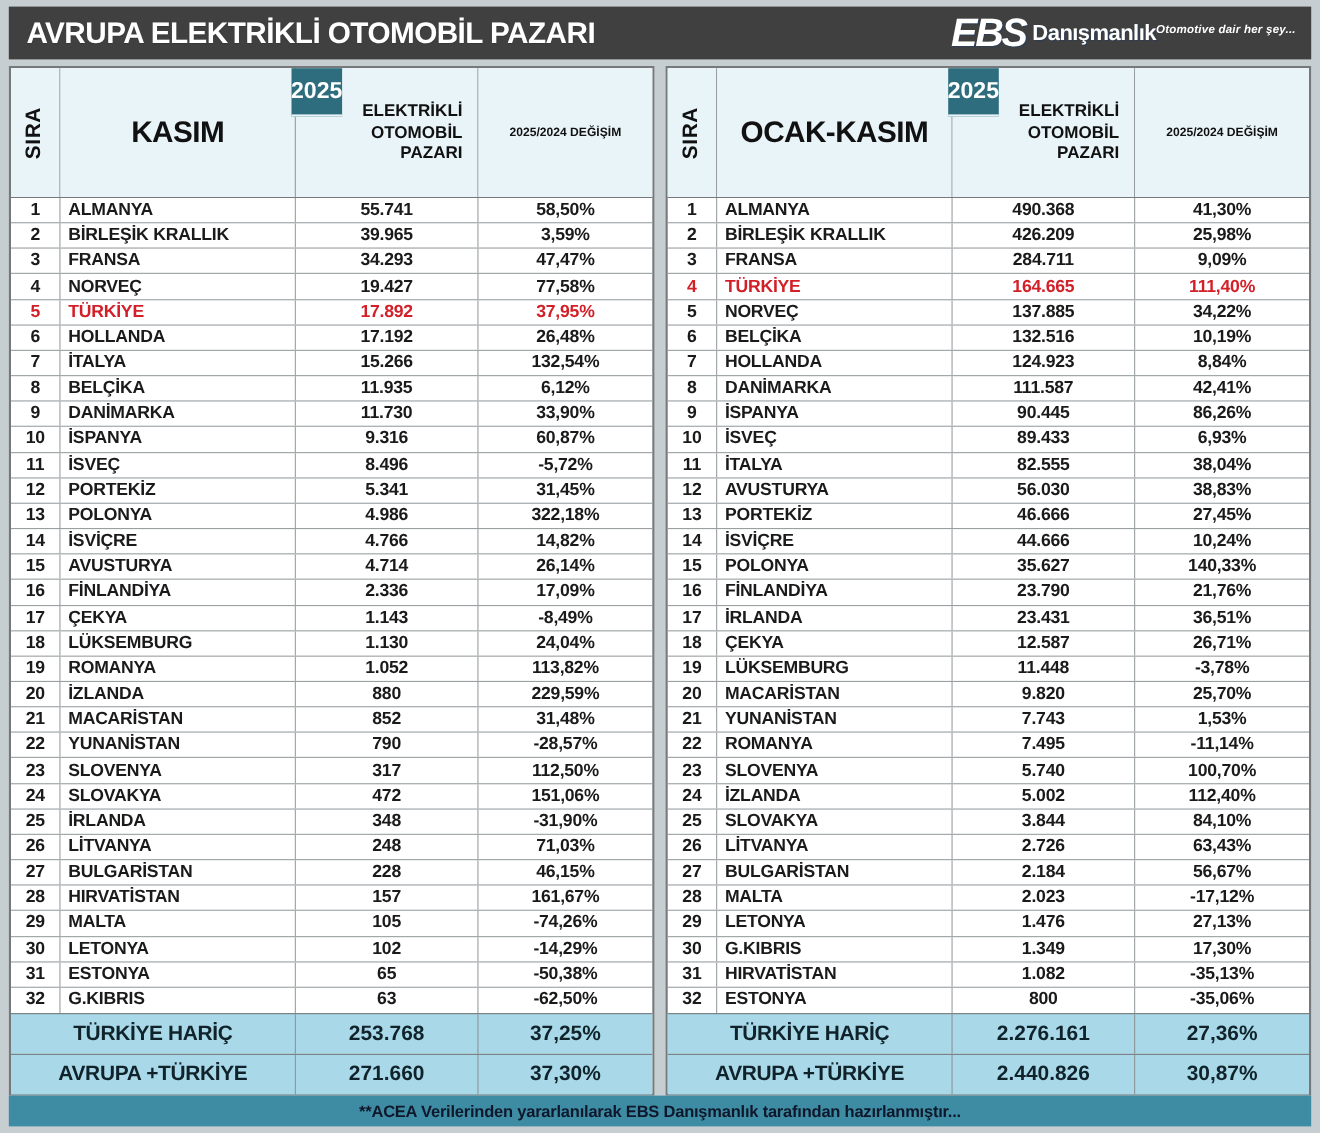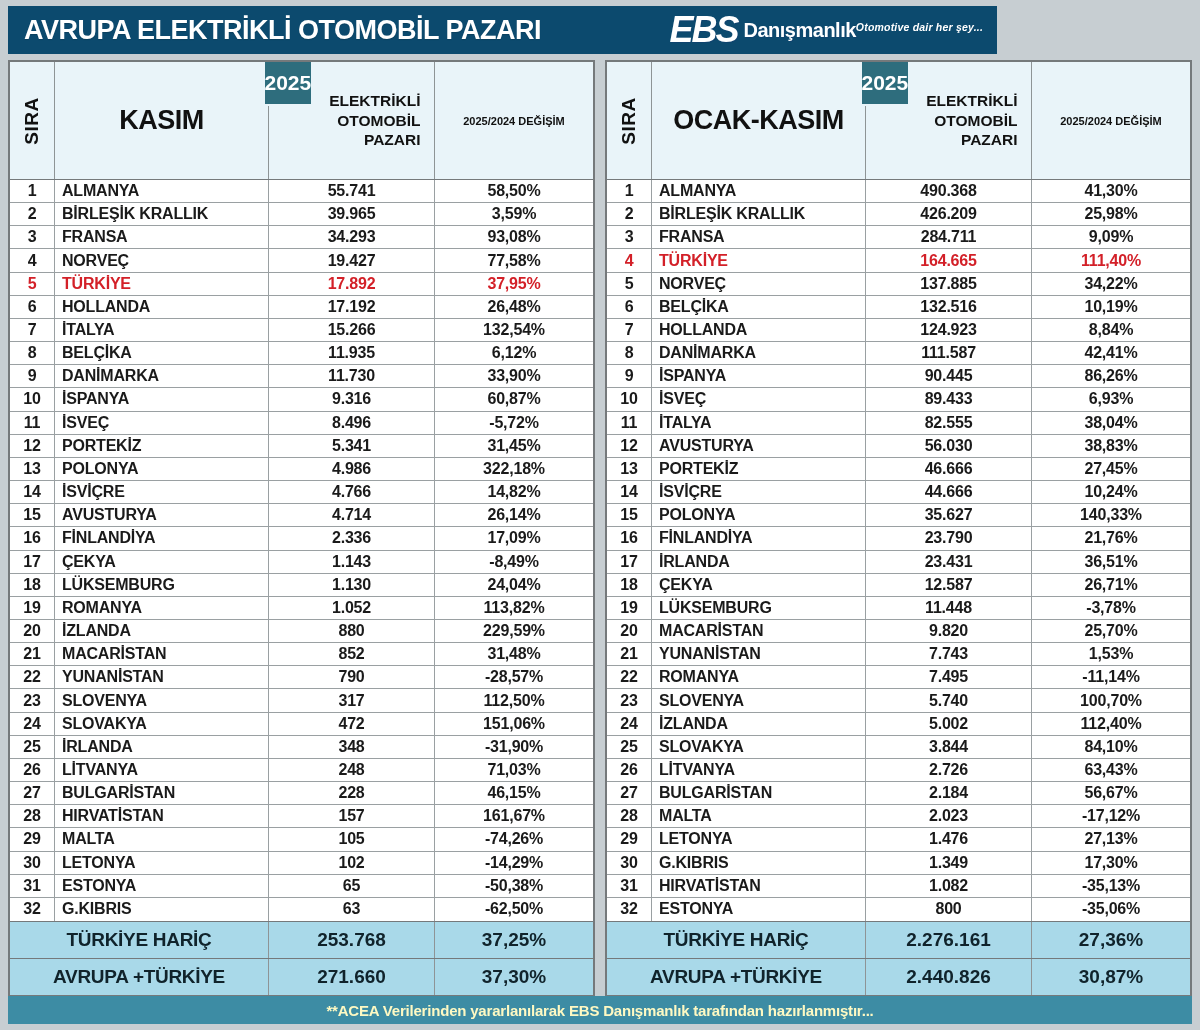--- a/index.html
+++ b/index.html
@@ -6,22 +6,22 @@
   html,body { width:1200px; height:1030px; }
   body {
     background:#c7ced2;
     font-family:"Liberation Sans", sans-serif;
     position:relative;
     overflow:hidden;
   }
 
   
   .titlebar {
-    position:absolute; left:8px; top:6px; width:989px; height:48px;
-    background:#0c4a6e;
+    position:absolute; left:8px; top:6px; width:1184px; height:48px;
+    background:#404040;
     display:flex; align-items:center; justify-content:space-between;
     padding:0 14px 0 16px;
   }
   .page-title {
     color:#ffffff; font-size:27px; font-weight:bold; letter-spacing:-0.5px;
     text-shadow:0 1px 1px rgba(0,0,0,0.15);
     white-space:nowrap;
   }
   .logo { display:flex; align-items:center; gap:6px; }
   .logo-ebs {
@@ -109,21 +109,21 @@
     border-right:1px solid #8e9496;
     font-size:19px; font-weight:bold; color:#10232b;
   }
   .total-cell:last-child { border-right:none; }
 
   
   .footerbar {
     position:absolute; left:8px; top:996px; width:1184px; height:28px;
     background:#3d8ca4;
     display:flex; align-items:center; justify-content:center;
-    color:#fef9c3; font-size:15px; font-weight:bold; letter-spacing:-0.2px;
+    color:#0f172a; font-size:15px; font-weight:bold; letter-spacing:-0.2px;
   }
 </style>
 </head>
 <body>
 
 <div class="titlebar">
   <div class="page-title">AVRUPA ELEKTRİKLİ OTOMOBİL PAZARI</div>
   <div class="logo">
     <span class="logo-ebs">EBS</span>
     <span class="logo-right">
@@ -159,21 +159,21 @@
       <div class="trow">
         <div class="td center">2</div>
         <div class="td name">BİRLEŞİK KRALLIK</div>
         <div class="td center">39.965</div>
         <div class="td center">3,59%</div>
       </div>
       <div class="trow">
         <div class="td center">3</div>
         <div class="td name">FRANSA</div>
         <div class="td center">34.293</div>
-        <div class="td center">93,08%</div>
+        <div class="td center">47,47%</div>
       </div>
       <div class="trow">
         <div class="td center">4</div>
         <div class="td name">NORVEÇ</div>
         <div class="td center">19.427</div>
         <div class="td center">77,58%</div>
       </div>
       <div class="trow hl">
         <div class="td center">5</div>
         <div class="td name">TÜRKİYE</div>

